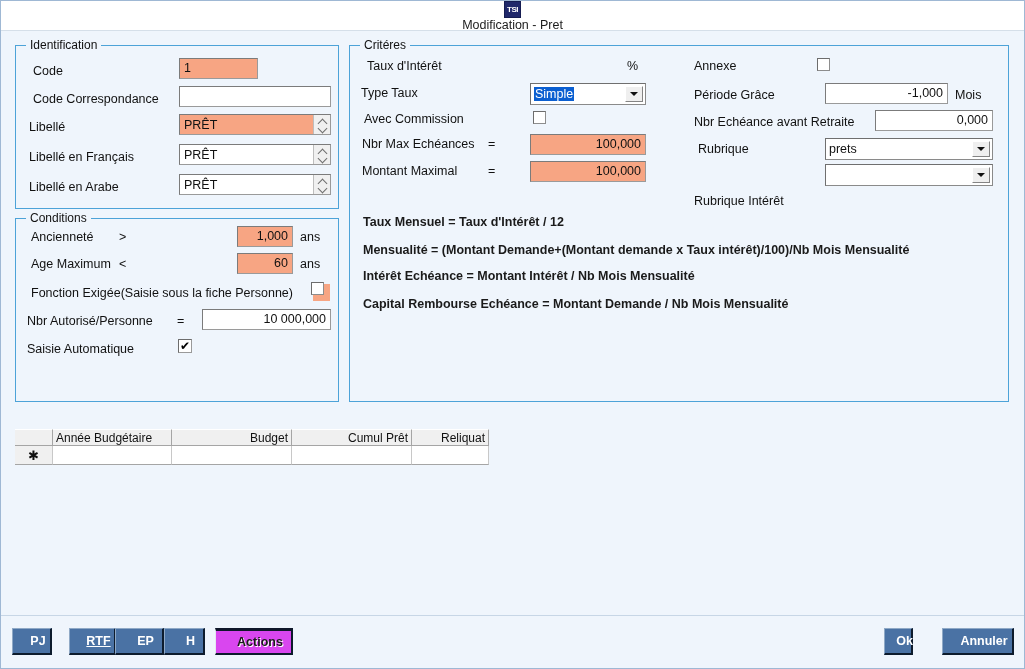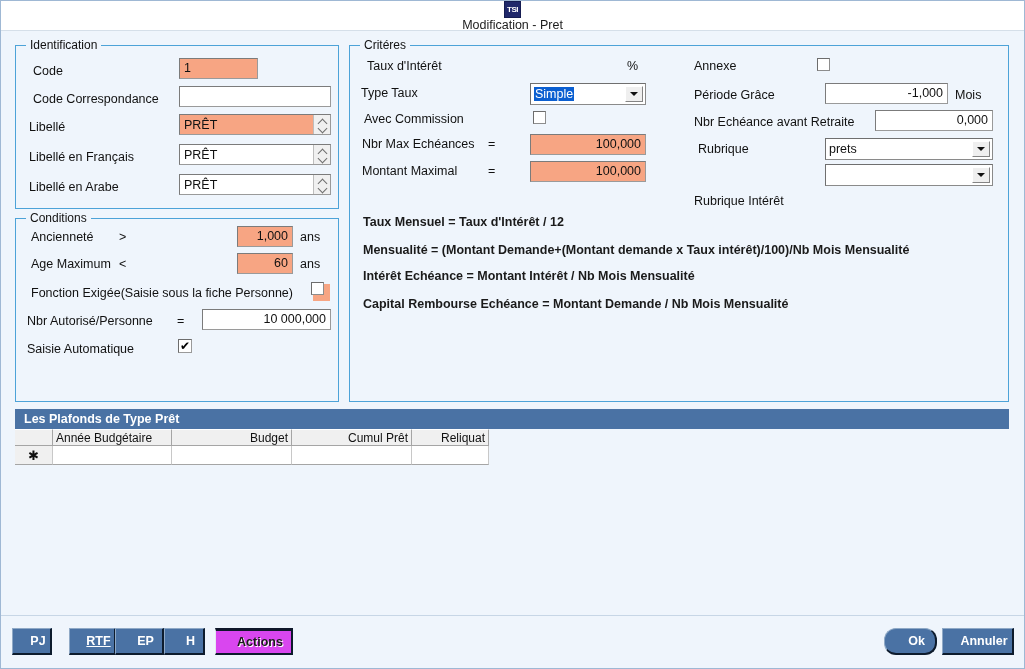--- a/index.html
+++ b/index.html
@@ -438,21 +438,20 @@
       <div class="carrow">
           <span class="tri-down"></span>
         </div>
     </div>
 
     <div class="formula" style="left:362px; top:184px;">Taux Mensuel = Taux d'Intérêt / 12</div>
     <div class="formula" style="left:362px; top:212px;">Mensualité = (Montant Demande+(Montant demande x Taux intérêt)/100)/Nb Mois Mensualité</div>
     <div class="formula" style="left:362px; top:238px;">Intérêt Echéance = Montant Intérêt / Nb Mois Mensualité</div>
     <div class="formula" style="left:362px; top:266px;">Capital Rembourse Echéance = Montant Demande / Nb Mois Mensualité</div>
 
-    <div class="grid-title">Les Plafonds de Type Prêt</div>
     <div class="grid-area">
       <div class="grid-hdr-row">
         <div class="grid-hdr-cell first" style="width:38px;"></div>
         <div class="grid-hdr-cell" style="width:119px;">Année Budgétaire</div>
         <div class="grid-hdr-cell num" style="width:120px;">Budget</div>
         <div class="grid-hdr-cell num" style="width:120px;">Cumul Prêt</div>
         <div class="grid-hdr-cell num" style="width:77px;">Reliquat</div>
       </div>
       <div class="grid-body-row">
         <div class="grid-cell rowhdr" style="width:38px;">✱</div>
@@ -462,18 +461,18 @@
         <div class="grid-cell" style="width:77px;"></div>
       </div>
     </div>
 
     <div class="bottombar">
       <div class="btn" style="left:11px;  width:40px;">PJ</div>
       <div class="btn" style="left:68px;  width:47px;text-decoration:underline;">RTF</div>
       <div class="btn" style="left:114px; width:49px;">EP</div>
       <div class="btn" style="left:163px; width:41px;">H</div>
       <div class="btn light" style="left:214px; width:78px;">Actions</div>
-      <div class="btn" style="left:883px; width:53px;border-radius:12px;">Ok</div>
+      <div class="btn" style="left:883px; width:29px;">Ok</div>
       <div class="btn" style="left:941px; width:72px;">Annuler</div>
     </div>
 
   </div>
 </div>
 
 </body></html>

